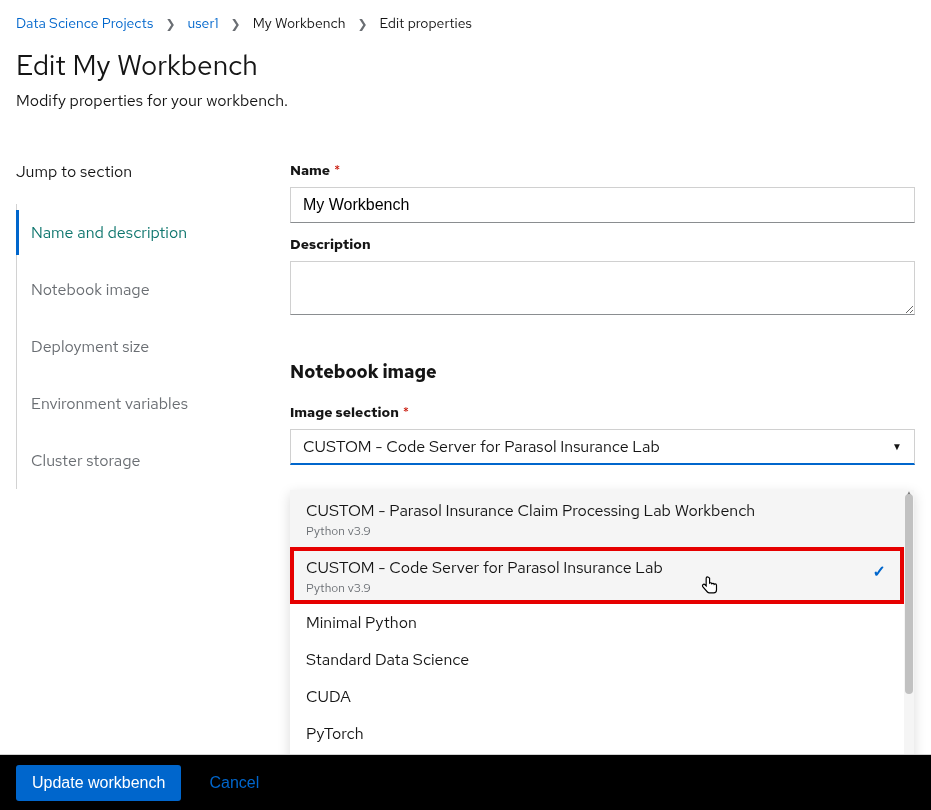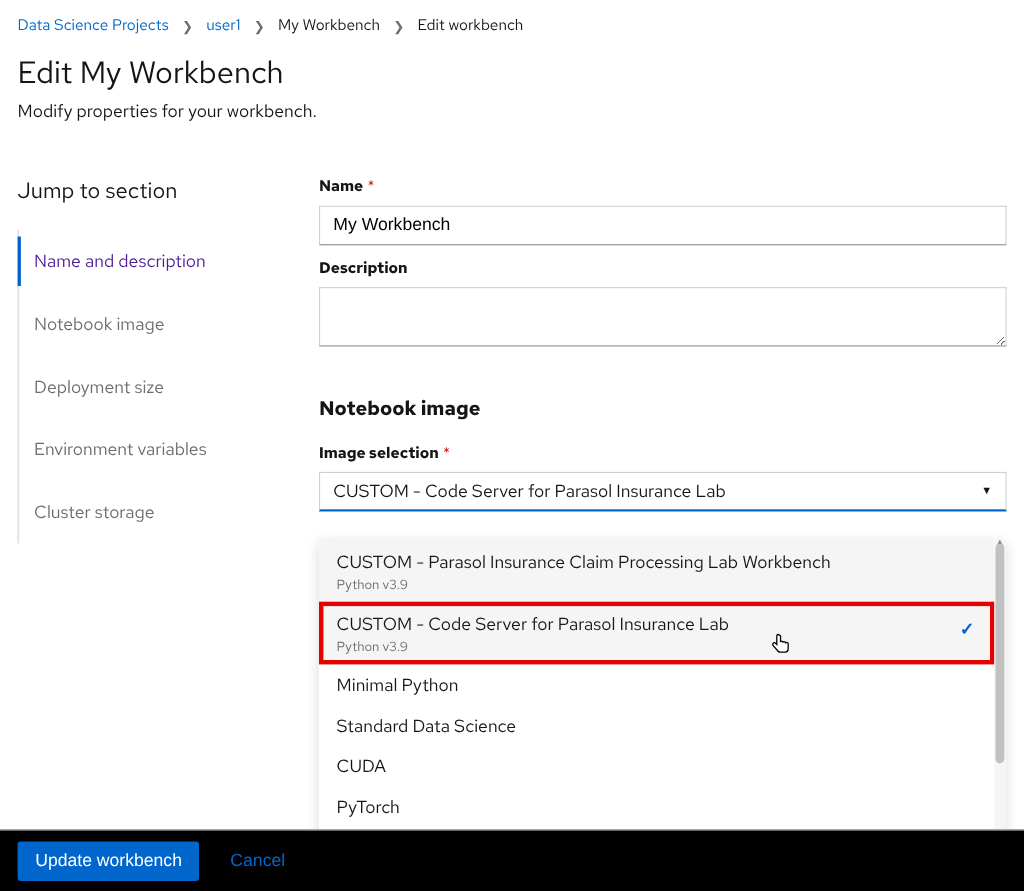--- a/index.html
+++ b/index.html
@@ -57,36 +57,36 @@
     padding: 40px 16px 0 16px;
     gap: 30px;
   }
 
   
   .side {
     width: 244px;
     flex: none;
   }
   .jump-title {
-    font-size: 20px;
+    font-size: 16px;
     font-weight: 400;
     margin: 0 0 22px 0;
   }
   .jump-list {
     border-left: 1px solid #d2d2d2;
   }
   .jump-item {
     padding: 18px 0 18px 14px;
     font-size: 16px;
     color: #6a6e73;
     cursor: pointer;
     position: relative;
   }
   .jump-item.active {
-    color: #4c1d95;
+    color: #0f766e;
   }
   .jump-item.active::before {
     content: "";
     position: absolute;
     left: -1px;
     top: 6px;
     bottom: 6px;
     width: 3px;
     background: #0066cc;
   }
@@ -256,21 +256,21 @@
 </head>
 <body>
 
 <nav class="breadcrumb">
   <a>Data Science Projects</a>
   <span class="sep">❯</span>
   <a>user1</a>
   <span class="sep">❯</span>
   <span class="cur">My Workbench</span>
   <span class="sep">❯</span>
-  <span class="cur">Edit workbench</span>
+  <span class="cur">Edit properties</span>
 </nav>
 
 <div class="page-head">
   <h1 class="page-title">Edit My Workbench</h1>
   <p class="page-sub">Modify properties for your workbench.</p>
 </div>
 
 <div class="body">
   <aside class="side">
     <h3 class="jump-title">Jump to section</h3>

